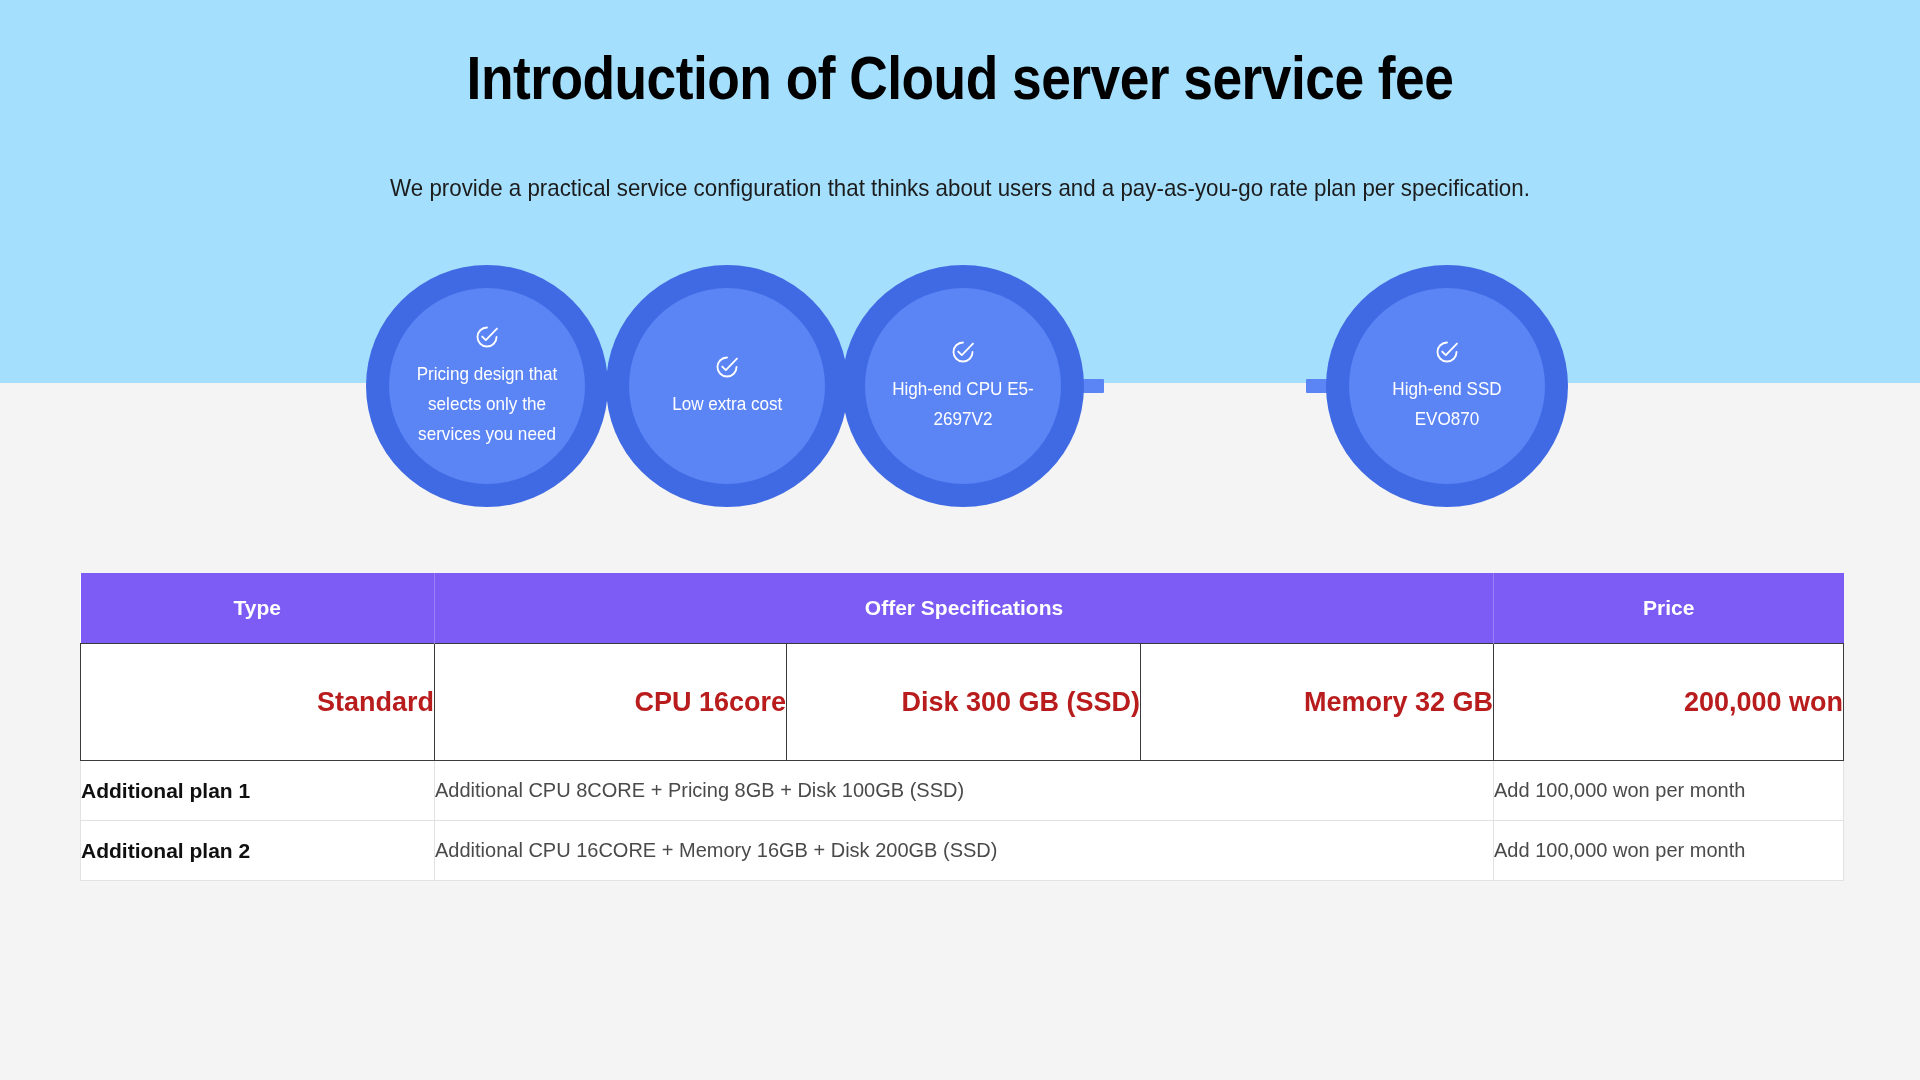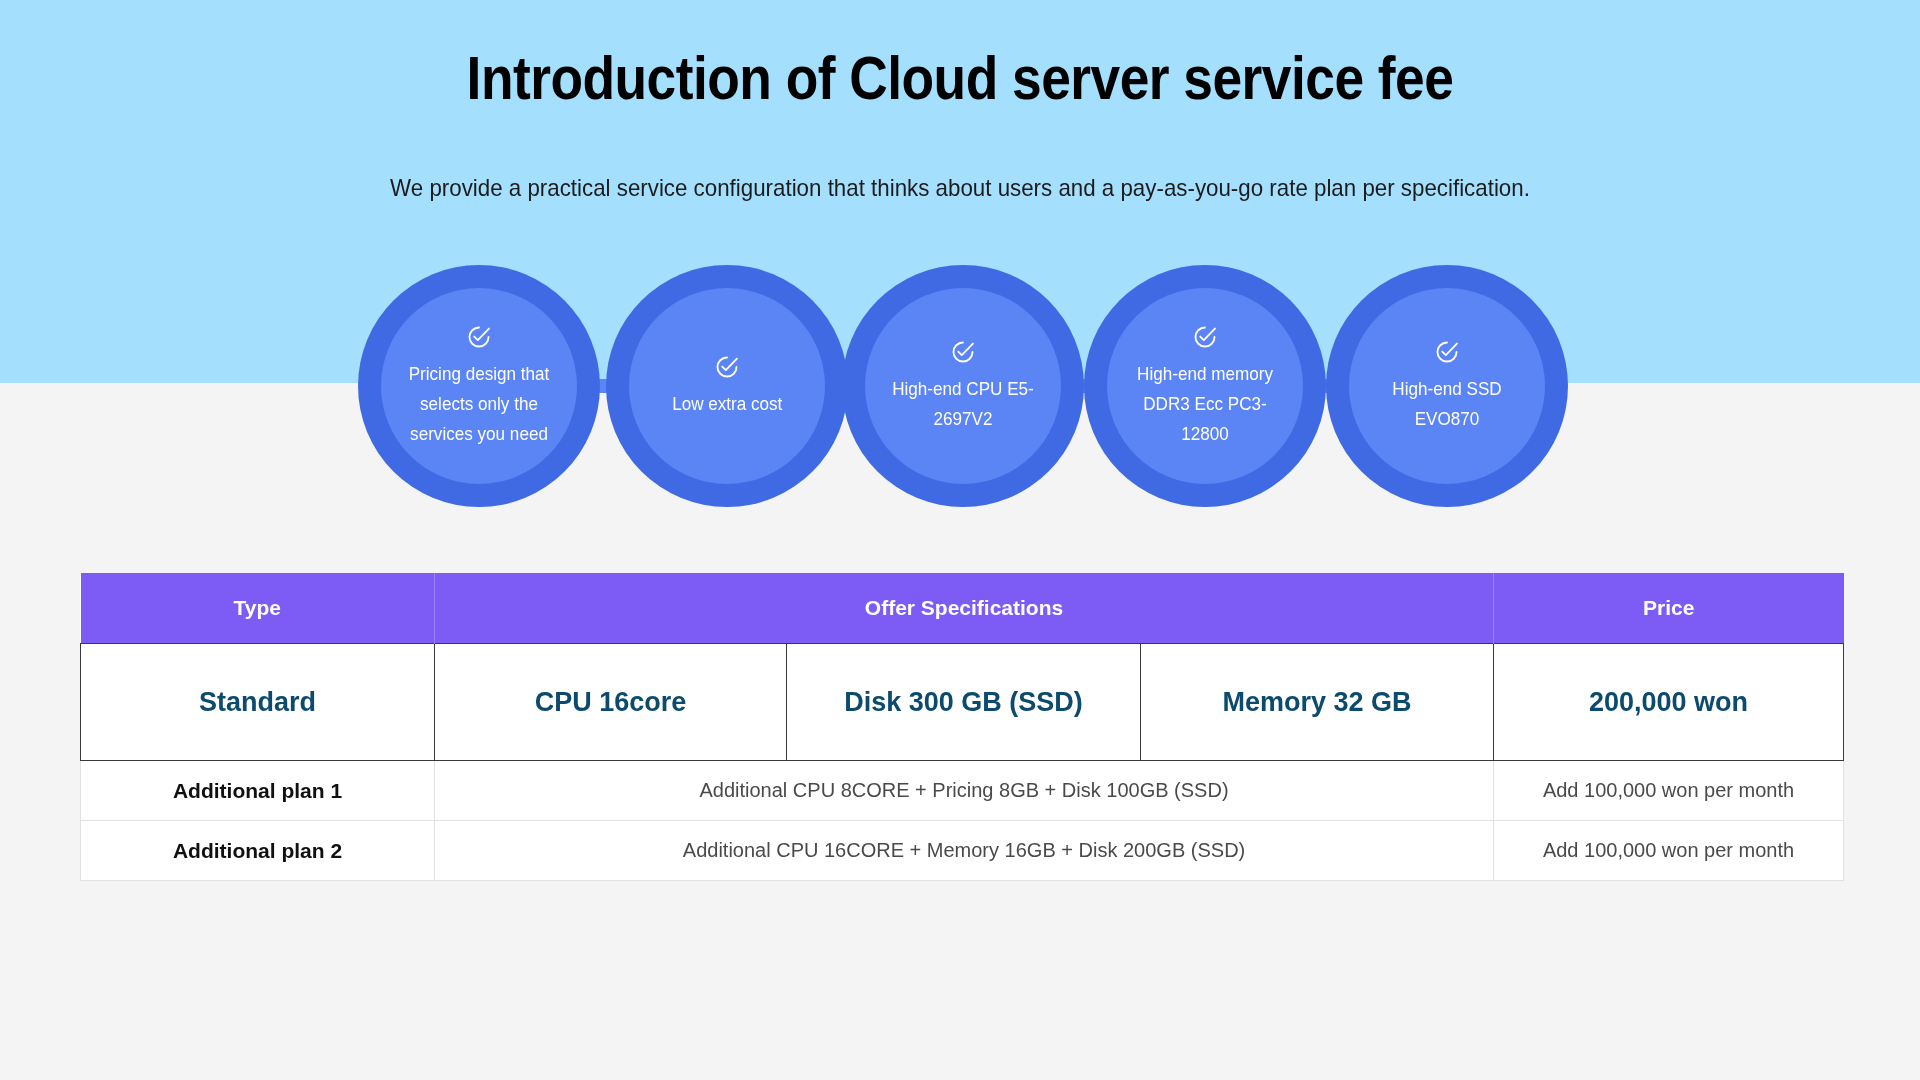--- a/index.html
+++ b/index.html
@@ -88,21 +88,21 @@
     position: absolute;
     top: 0;
     width: 242px;
     height: 242px;
     border-radius: 50%;
     background: #3f6ae4;
     display: flex;
     align-items: center;
     justify-content: center;
   }
-  .circle-0 { left: 0px; }
+  .circle-0 { left: 8px; }
   .circle-1 { left: 248px; align-items: center; }
   .circle-2 { left: 484px; }
   .circle-3 { left: 726px; }
   .circle-4 { left: 968px; }
 
   .circle-inner {
     width: 196px;
     height: 196px;
     border-radius: 50%;
     background: #5b84f5;
@@ -157,35 +157,35 @@
     font-weight: 700;
     text-align: center;
     vertical-align: middle;
     border-right: 1px solid #9a80f7;
   }
   .thead-row th:last-child { border-right: none; }
 
   .std-row td {
     height: 116px;
     background: #ffffff;
-    color: #0c4a6e;
+    color: #b91c1c;
     font-size: 27px;
     font-weight: 700;
-    text-align: center;
+    text-align: right;
     vertical-align: middle;
     border: 1px solid #3a3a3a;
   }
 
   .addon-row td {
     height: 59px;
     background: #ffffff;
     color: #4a4a4a;
     font-size: 20px;
     font-weight: 400;
-    text-align: center;
+    text-align: left;
     vertical-align: middle;
     border: 1px solid #e2e2e2;
   }
   .addon-row td.type-cell {
     color: #101010;
     font-weight: 700;
     font-size: 21px;
   }
   .addon-row.last td {
     border-bottom: 1px solid #e2e2e2;
@@ -238,29 +238,20 @@
       <div class="circle-inner">
         <svg class="check-icon" viewBox="0 0 24 24">
           <path d="M12 3.2a8.8 8.8 0 1 0 8.8 8.8" fill="none" stroke="#ffffff" stroke-width="1.7" stroke-linecap="round"></path>
           <path d="M7.6 11.6l3.3 3.3L21.2 4.2" fill="none" stroke="#ffffff" stroke-width="1.7" stroke-linecap="round" stroke-linejoin="round"></path>
         </svg>
         <div class="circle-label multi">High-end CPU
 E5-2697V2</div>
       </div>
     </div>
 
-    <div class="circle circle-3">
-      <div class="circle-inner">
-        <svg class="check-icon" viewBox="0 0 24 24">
-          <path d="M12 3.2a8.8 8.8 0 1 0 8.8 8.8" fill="none" stroke="#ffffff" stroke-width="1.7" stroke-linecap="round"></path>
-          <path d="M7.6 11.6l3.3 3.3L21.2 4.2" fill="none" stroke="#ffffff" stroke-width="1.7" stroke-linecap="round" stroke-linejoin="round"></path>
-        </svg>
-        <div class="circle-label multi">High-end memory DDR3 Ecc PC3-12800</div>
-      </div>
-    </div>
 
     <div class="circle circle-4">
       <div class="circle-inner">
         <svg class="check-icon" viewBox="0 0 24 24">
           <path d="M12 3.2a8.8 8.8 0 1 0 8.8 8.8" fill="none" stroke="#ffffff" stroke-width="1.7" stroke-linecap="round"></path>
           <path d="M7.6 11.6l3.3 3.3L21.2 4.2" fill="none" stroke="#ffffff" stroke-width="1.7" stroke-linecap="round" stroke-linejoin="round"></path>
         </svg>
         <div class="circle-label multi">High-end SSD
 EVO870</div>
       </div>

